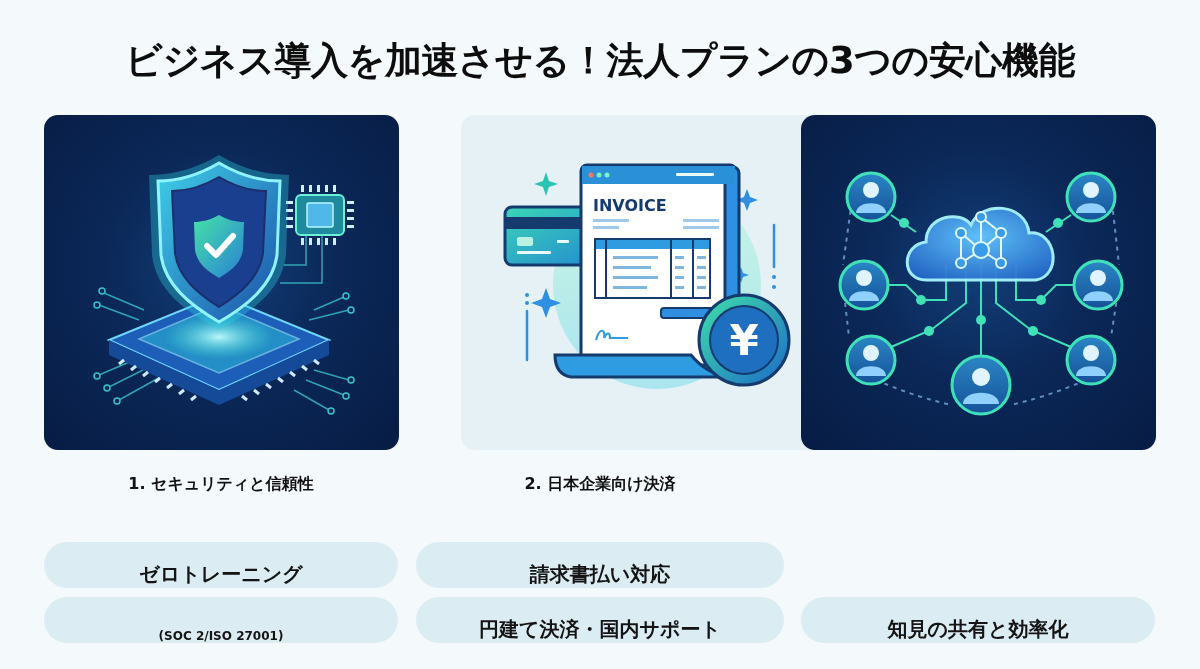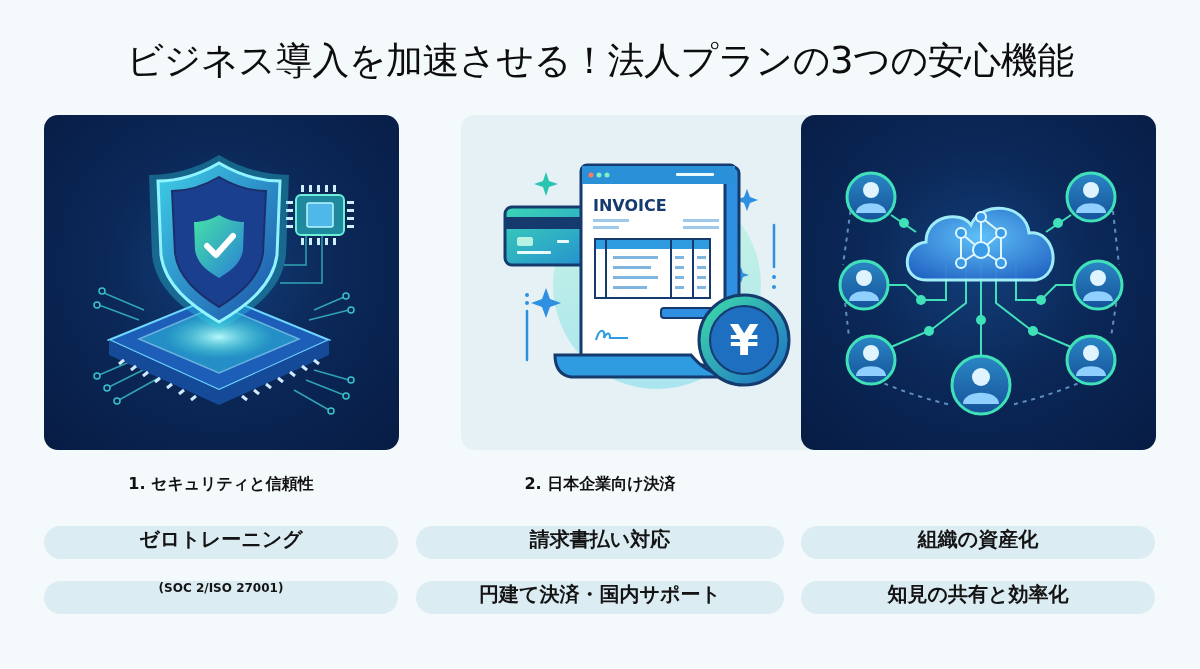--- a/index.html
+++ b/index.html
@@ -5,40 +5,41 @@
   * { box-sizing: border-box; margin: 0; padding: 0; }
   html, body {
     width: 1200px; height: 669px; overflow: hidden;
     background: #f4f9fb;
     font-family: "DejaVu Sans", "Liberation Sans", sans-serif;
     color: #111;
   }
   .page { position: relative; width: 1200px; height: 669px; }
   .title {
     position: absolute; left: 0; top: 36px; width: 1200px;
-    text-align: center; font-size: 37px; font-weight: normal;
+    text-align: center; font-size: 37px; font-weight: bold;
     letter-spacing: -0.5px; color: #0d0d0d;
   }
   .card {
     position: absolute; top: 115px; width: 355px; height: 335px;
     border-radius: 14px; overflow: hidden;
   }
   .card.dark { background: radial-gradient(circle at 50% 45%, #123f7a 0%, #0b2858 45%, #071c44 100%); }
   .card.light { background: #e6f1f6; margin-left: 45px; }
   .card svg { width: 100%; height: 100%; display: block; }
   .feature-title {
     position: absolute; top: 474px; width: 354px; text-align: center;
     font-size: 16px; font-weight: bold; color: #111;
   }
   .pill {
-    position: absolute; width: 354px; height: 33px; border-radius: 23px;
+    position: absolute; width: 354px; height: 46px; border-radius: 23px;
     background: #dcecf3;
-    display: flex; align-items: flex-start; justify-content: center;
+    display: flex; align-items: flex-end; justify-content: center;
     font-size: 20px; font-weight: bold; color: #141414;
     white-space: nowrap;
+    margin-top: 16px;
   }
   .pill .small { font-size: 12px; }
   .pill.row1 { top: 526px; }
   .pill.row2 { top: 581px; }
   .c1 { left: 44px; }
   .c2 { left: 416px; width: 368px; }
   .c3 { left: 801px; }
 </style>
 </head>
 <body>
@@ -343,20 +344,17 @@
       <span class="small">(SOC 2/ISO 27001)</span>
   </div>
 
   <div class="pill row1 c2">
     <span>請求書払い対応</span>
   </div>
   <div class="pill row2 c2">
     <span>円建て決済・国内サポート</span>
   </div>
 
-  <div class="pill row1 c3">
-    <span>組織の資産化</span>
-  </div>
   <div class="pill row2 c3">
     <span>知見の共有と効率化</span>
   </div>
 
 </div>
 
 </body></html>

